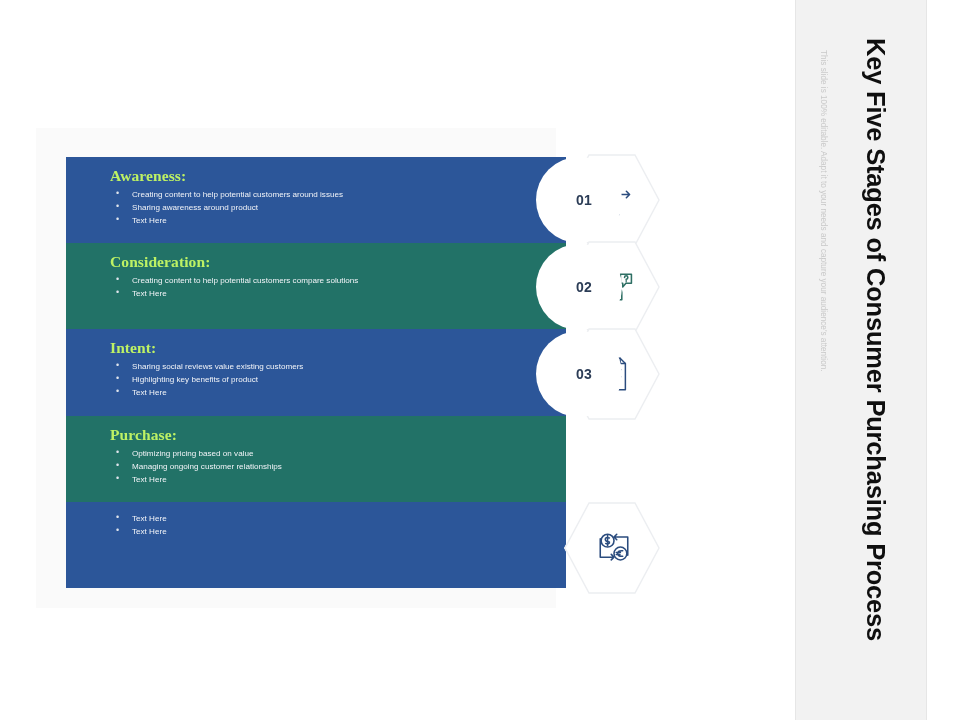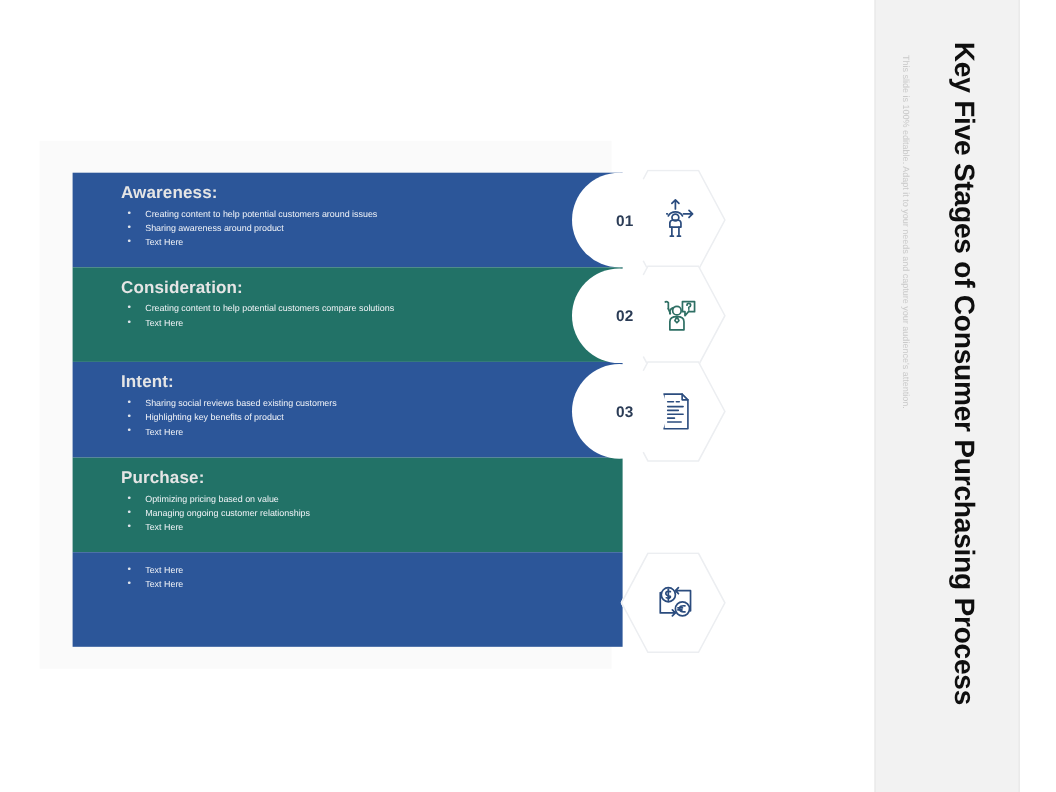--- a/index.html
+++ b/index.html
@@ -54,21 +54,22 @@
   }
   .stage.blue  { background: #2c5699; }
   .stage.teal  { background: #227267; }
 
   .stage-title {
     font-size: 15.5px;
     font-weight: bold;
     letter-spacing: 0.1px;
     line-height: 1.1;
     margin: 0 0 4px 0;
-    color: #e5e5e5;
+    color: #bef264;
+    font-family: Liberation Serif, serif;
   }
 
   .bullets {
     list-style: none;
     margin: 0;
     padding: 0;
   }
   .bullets li {
     position: relative;
     font-size: 8.1px;
@@ -114,21 +115,21 @@
   .hex-outline {
     position: absolute;
     left: 44px;
     top: 2px;
     width: 96px;
     height: 92px;
     pointer-events: none;
   }
   .circle {
     position: absolute;
-    left: 0px;
+    left: 16px;
     top: 5px;
     width: 86px;
     height: 86px;
     border-radius: 50%;
     background: #ffffff;
     display: flex;
     align-items: center;
     justify-content: center;
   }
   .circle .num {
@@ -222,21 +223,21 @@
       <div class="stage-title">Consideration:</div>
       <ul class="bullets">
         <li>Creating content to help potential customers compare solutions</li>
         <li>Text Here</li>
       </ul>
     </div>
 
     <div class="stage blue" style="top:172.4px;">
       <div class="stage-title">Intent:</div>
       <ul class="bullets">
-        <li>Sharing social reviews based existing customers</li>
+        <li>Sharing social reviews value existing customers</li>
         <li>Highlighting key benefits of product</li>
         <li>Text Here</li>
       </ul>
     </div>
 
     <div class="stage teal" style="top:258.6px;">
       <div class="stage-title">Purchase:</div>
       <ul class="bullets">
         <li>Optimizing pricing based on value</li>
         <li>Managing ongoing customer relationships</li>

